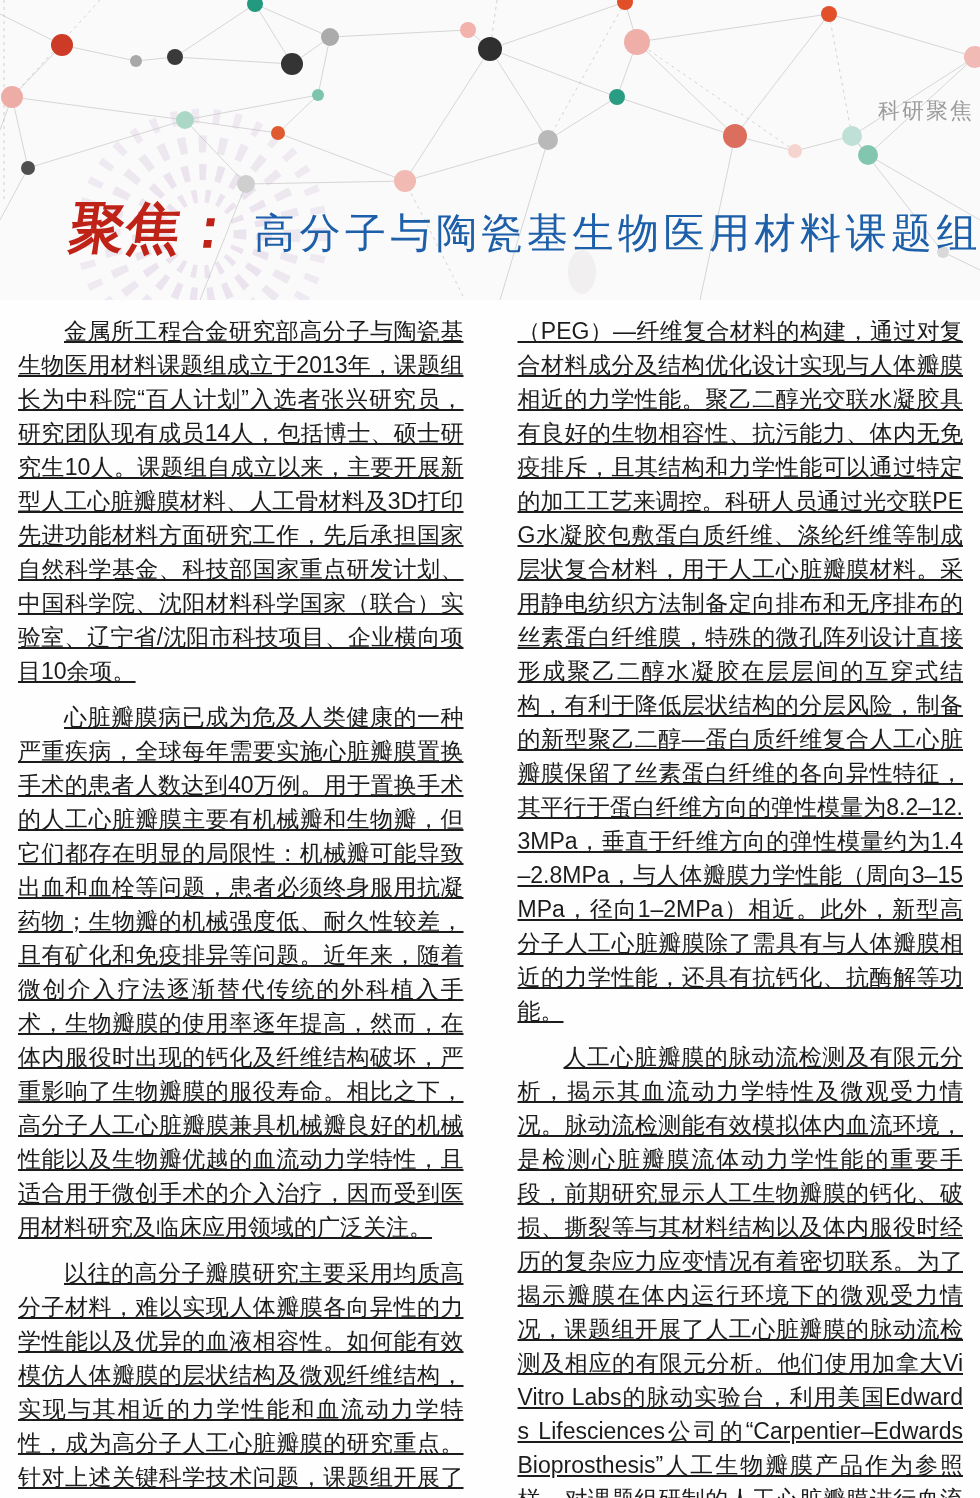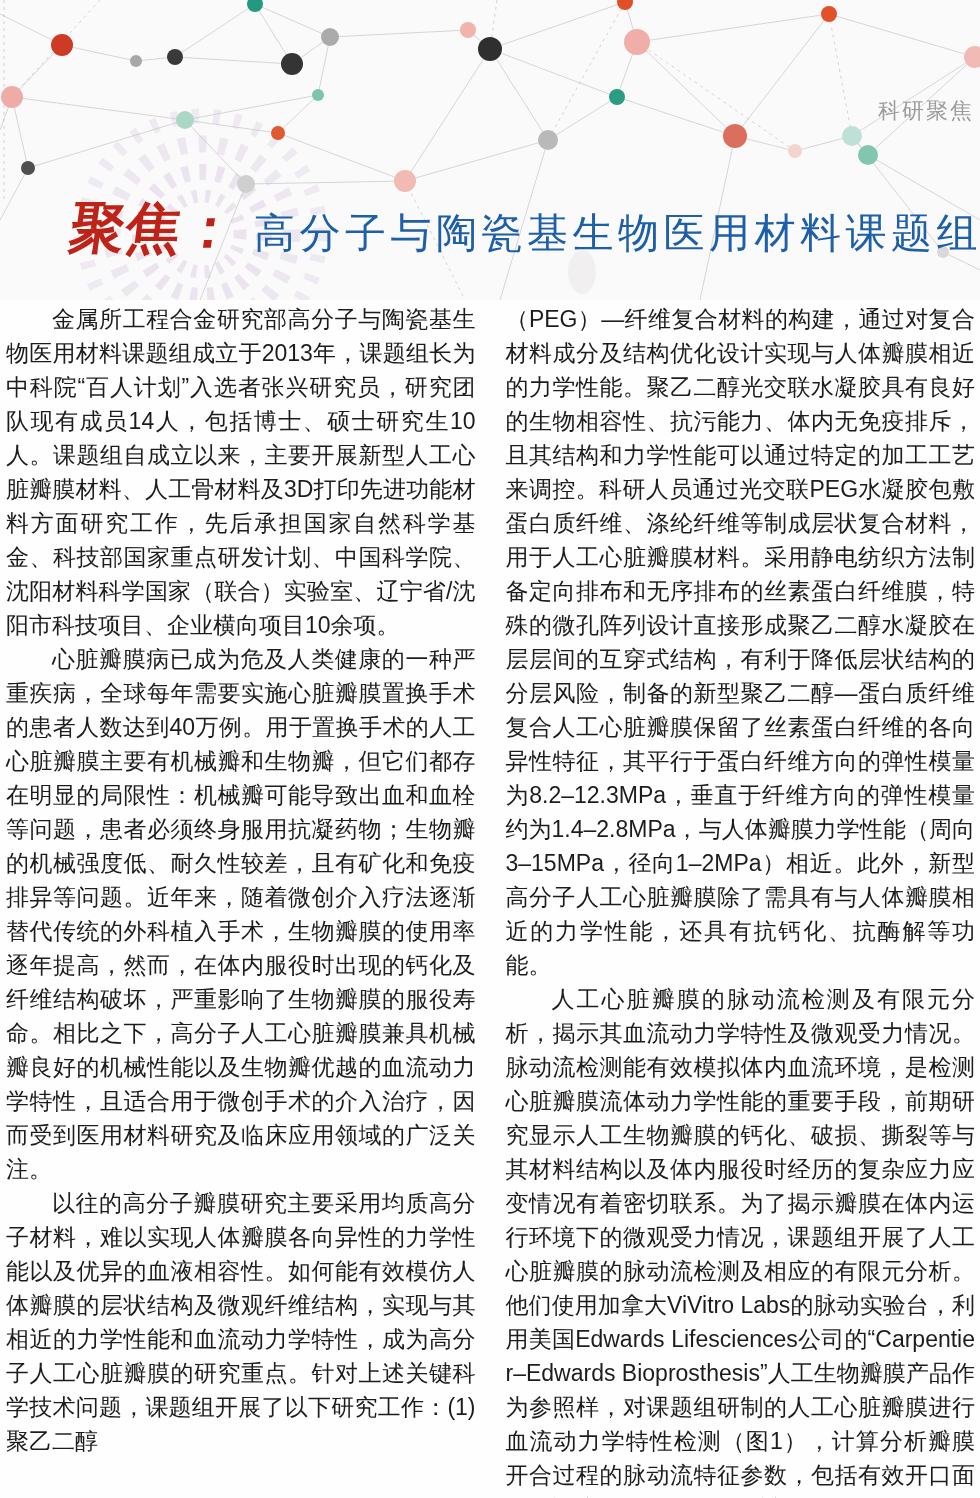--- a/index.html
+++ b/index.html
@@ -31,25 +31,26 @@
     font-size:41px;font-weight:500;color:#1d5fa9;
     letter-spacing:4.5px;margin-left:16px;
   }
   
   .body{
     position:absolute;top:302px;left:6px;width:969px;
     display:flex;gap:30px;
   }
   .col{flex:1;min-width:0;}
   .para{
-    margin:0;
+    margin:12px;
     font-size:23px;line-height:34px;color:#1c1c1c;
     text-align:justify;
     text-justify:inter-ideograph;
     word-break:break-all;
+    text-decoration:underline;
   }
   .para.indent{text-indent:2em;}
   .section-heading{
     margin:14px 0 12px 0;
     text-indent:2em;
     font-size:24px;line-height:30px;
     color:#2e74b5;font-weight:400;letter-spacing:2px;
   }
 </style>
 </head>

